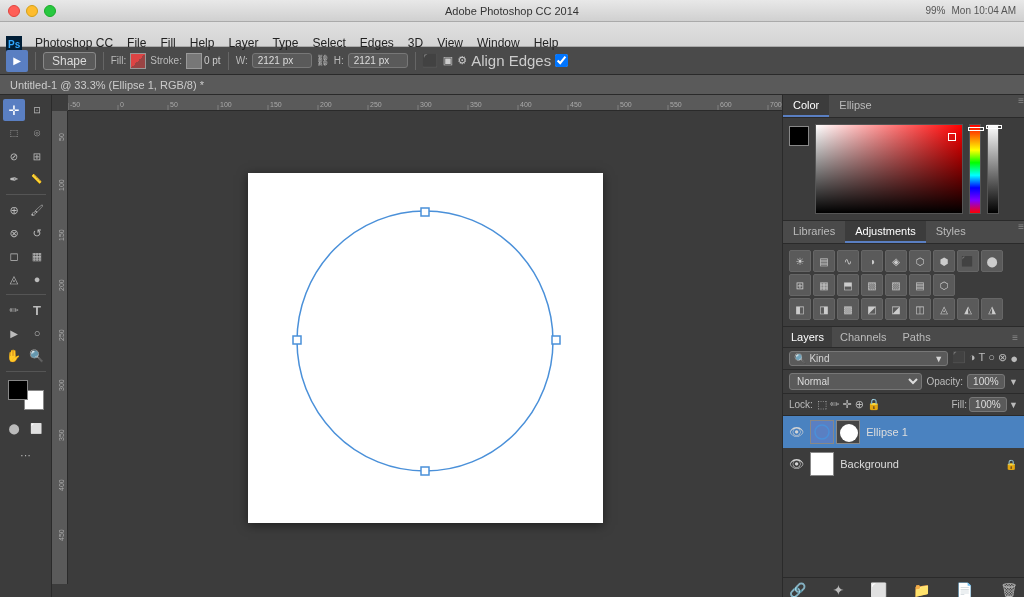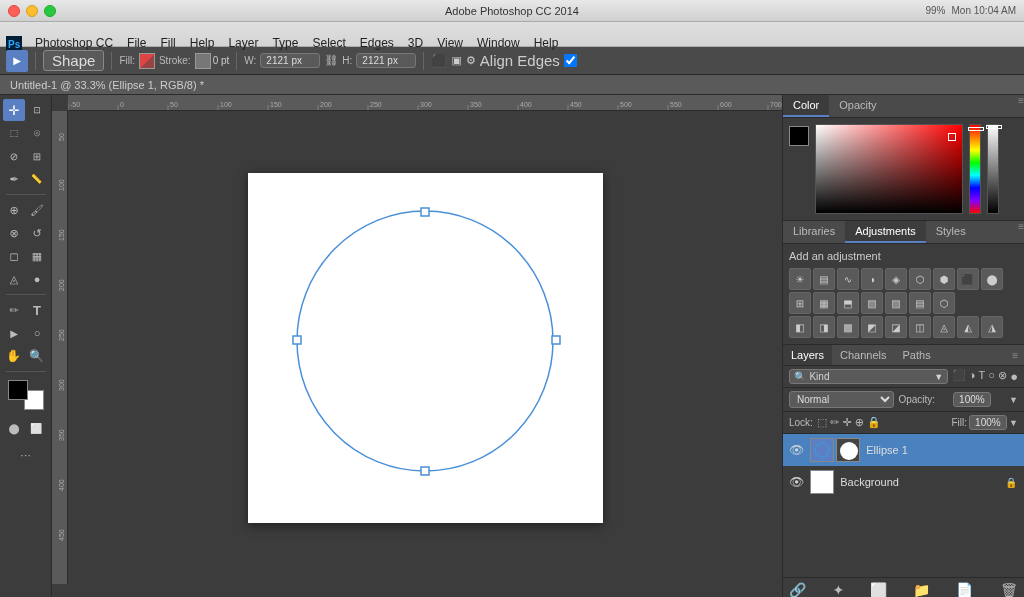--- a/index.html
+++ b/index.html
@@ -33,21 +33,21 @@
     
     .toolbar {
       height: 28px;
       background: #4a4a4a;
       display: flex; align-items: center; padding: 0 6px; gap: 4px;
       border-bottom: 1px solid #2a2a2a;
     }
     .toolbar-separator { width: 1px; height: 18px; background: #666; margin: 0 3px; }
     .toolbar-btn { background: #5a5a5a; border: 1px solid #777; border-radius: 3px; padding: 1px 5px; color: #ddd; font-size: 10px; cursor: pointer; }
     .toolbar-label { color: #bbb; font-size: 10px; }
-    .shape-box { background: #5a5a5a; border: 1px solid #888; border-radius: 3px; padding: 1px 8px; font-size: 15px; color: #ddd; }
+    .shape-box { background: #5a5a5a; border: 1px solid #888; border-radius: 3px; padding: 1px 8px; font-size: 12px; color: #ddd; }
 
     
     .doc-tab {
       height: 20px; background: #5a5a5a;
       display: flex; align-items: center; padding: 0 10px;
       border-bottom: 1px solid #2a2a2a; font-size: 11px; color: #ccc;
     }
 
     
     .main-layout { display: flex; height: calc(597px - 22px - 20px - 28px - 20px); }
@@ -105,21 +105,21 @@
     .layers-panel { flex: 1; display: flex; flex-direction: column; }
     .layers-tabs { display: flex; background: #4a4a4a; border-bottom: 1px solid #2a2a2a; align-items: center; padding-right: 6px; }
     .layers-tab { padding: 4px 8px; font-size: 11px; color: #bbb; cursor: pointer; }
     .layers-tab.active { color: #fff; background: #3c3c3c; }
     .layers-toolbar { padding: 3px 6px; display: flex; align-items: center; gap: 4px; border-bottom: 1px solid #2a2a2a; }
     .layers-filter { display: flex; align-items: center; gap: 3px; background: #5a5a5a; border: 1px solid #777; border-radius: 3px; padding: 1px 4px; font-size: 10px; flex: 1; }
     .layers-icons { display: flex; gap: 3px; }
     .layers-icon { font-size: 11px; color: #bbb; cursor: pointer; }
     .layers-mode { display: flex; align-items: center; gap: 4px; padding: 3px 6px; border-bottom: 1px solid #2a2a2a; }
     .mode-select { background: #5a5a5a; border: 1px solid #777; border-radius: 3px; padding: 1px 3px; color: #ddd; font-size: 10px; flex: 1; }
-    .opacity-control { display: flex; align-items: center; gap: 18px; font-size: 10px; color: #bbb; }
+    .opacity-control { display: flex; align-items: center; gap: 4px; font-size: 10px; color: #bbb; }
     .layers-lock { display: flex; align-items: center; gap: 4px; padding: 3px 6px; border-bottom: 1px solid #2a2a2a; font-size: 10px; color: #bbb; }
     .lock-icons { display: flex; gap: 3px; }
     .lock-icon { font-size: 11px; color: #bbb; cursor: pointer; }
     .fill-control { display: flex; align-items: center; gap: 2px; font-size: 10px; color: #bbb; }
     .layer-item { display: flex; align-items: center; padding: 4px 6px; gap: 6px; cursor: pointer; }
     .layer-item.active { background: #4a82c0; }
     .layer-vis { font-size: 12px; cursor: pointer; }
     .layer-thumb { width: 24px; height: 24px; border: 1px solid #888; flex-shrink: 0; }
     .layer-name { font-size: 11px; color: #ddd; flex: 1; }
     .layer-lock { font-size: 10px; color: #bbb; }
@@ -339,21 +339,21 @@
       </div>
     </div>
 
   </div>
 
   <div class="right-panel">
 
     <div class="panel-section">
       <div class="panel-tabs">
         <span class="panel-tab active">Color</span>
-        <span class="panel-tab">Opacity</span>
+        <span class="panel-tab">Ellipse</span>
         <span class="panel-expand">≡</span>
       </div>
       <div class="color-panel-body">
         <div class="color-preview"></div>
         <div style="position:relative;width:148px;height:90px;border:1px solid #555;flex-shrink:0;">
           <div style="width:100%;height:100%;background:linear-gradient(to right,white,red);">
             <div style="width:100%;height:100%;background:linear-gradient(to bottom,transparent,black);">
 
               <div style="position:absolute;top:8px;right:6px;width:8px;height:8px;border:1.5px solid white;border-radius:50;"></div>
             </div>
@@ -371,21 +371,20 @@
     </div>
 
     <div class="panel-section">
       <div class="panel-tabs">
         <span class="panel-tab">Libraries</span>
         <span class="panel-tab active">Adjustments</span>
         <span class="panel-tab">Styles</span>
         <span class="panel-expand">≡</span>
       </div>
       <div class="adj-panel">
-        <div class="adj-title">Add an adjustment</div>
         <div class="adj-icons">
           <div class="adj-icon" title="Brightness/Contrast">☀</div>
           <div class="adj-icon" title="Levels">▤</div>
           <div class="adj-icon" title="Curves">∿</div>
           <div class="adj-icon" title="Exposure">◑</div>
           <div class="adj-icon" title="Vibrance">◈</div>
           <div class="adj-icon" title="Hue/Saturation">⬡</div>
           <div class="adj-icon" title="Color Balance">⬢</div>
           <div class="adj-icon" title="Black &amp; White">⬛</div>
           <div class="adj-icon" title="Photo Filter">⬤</div>

